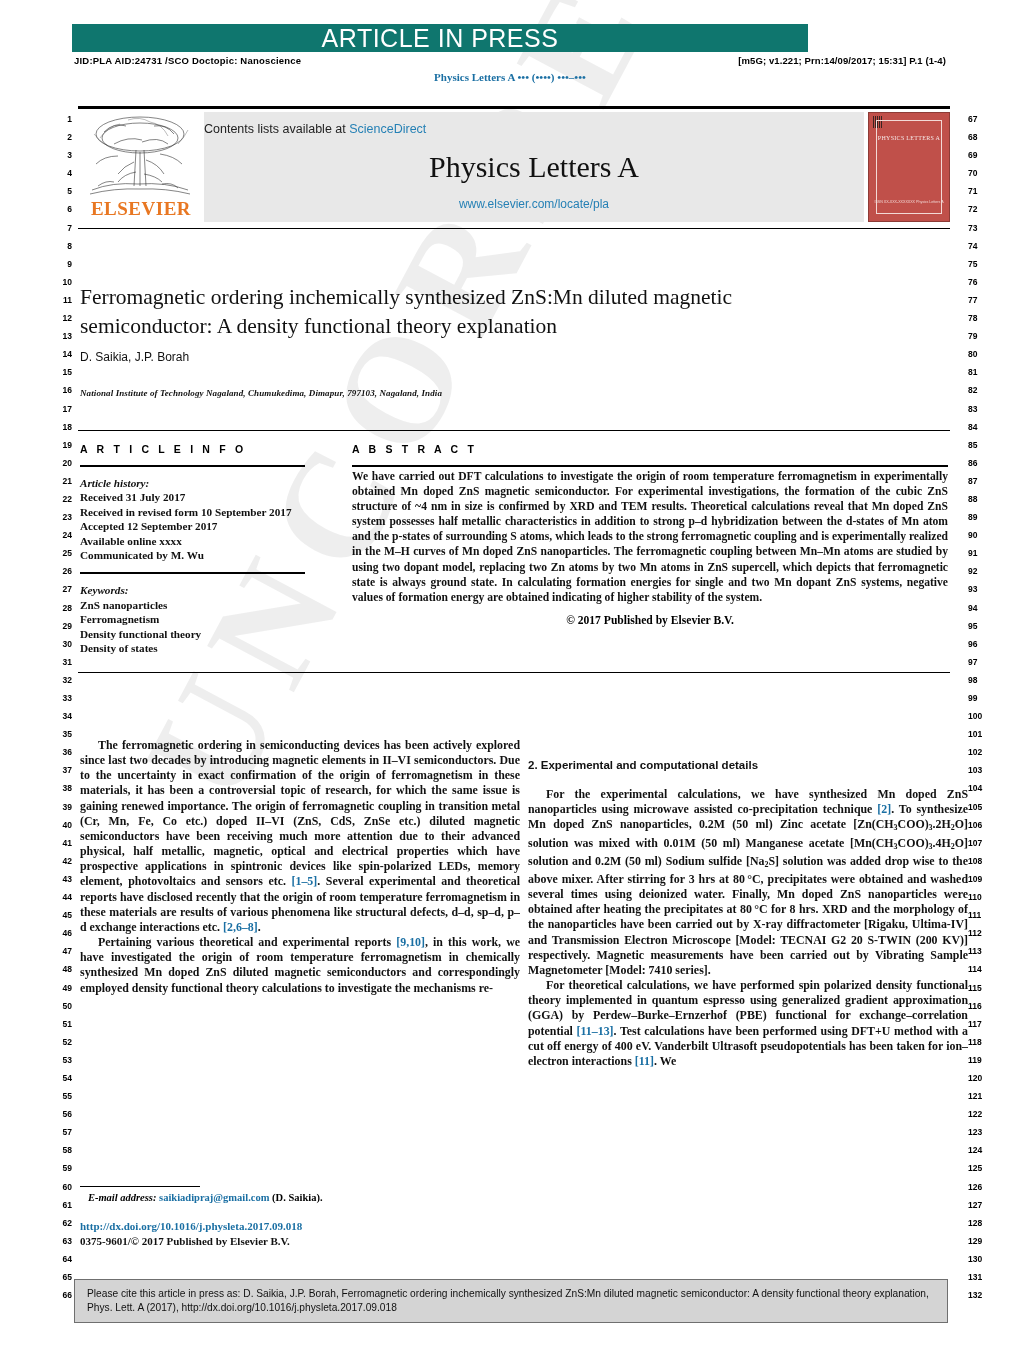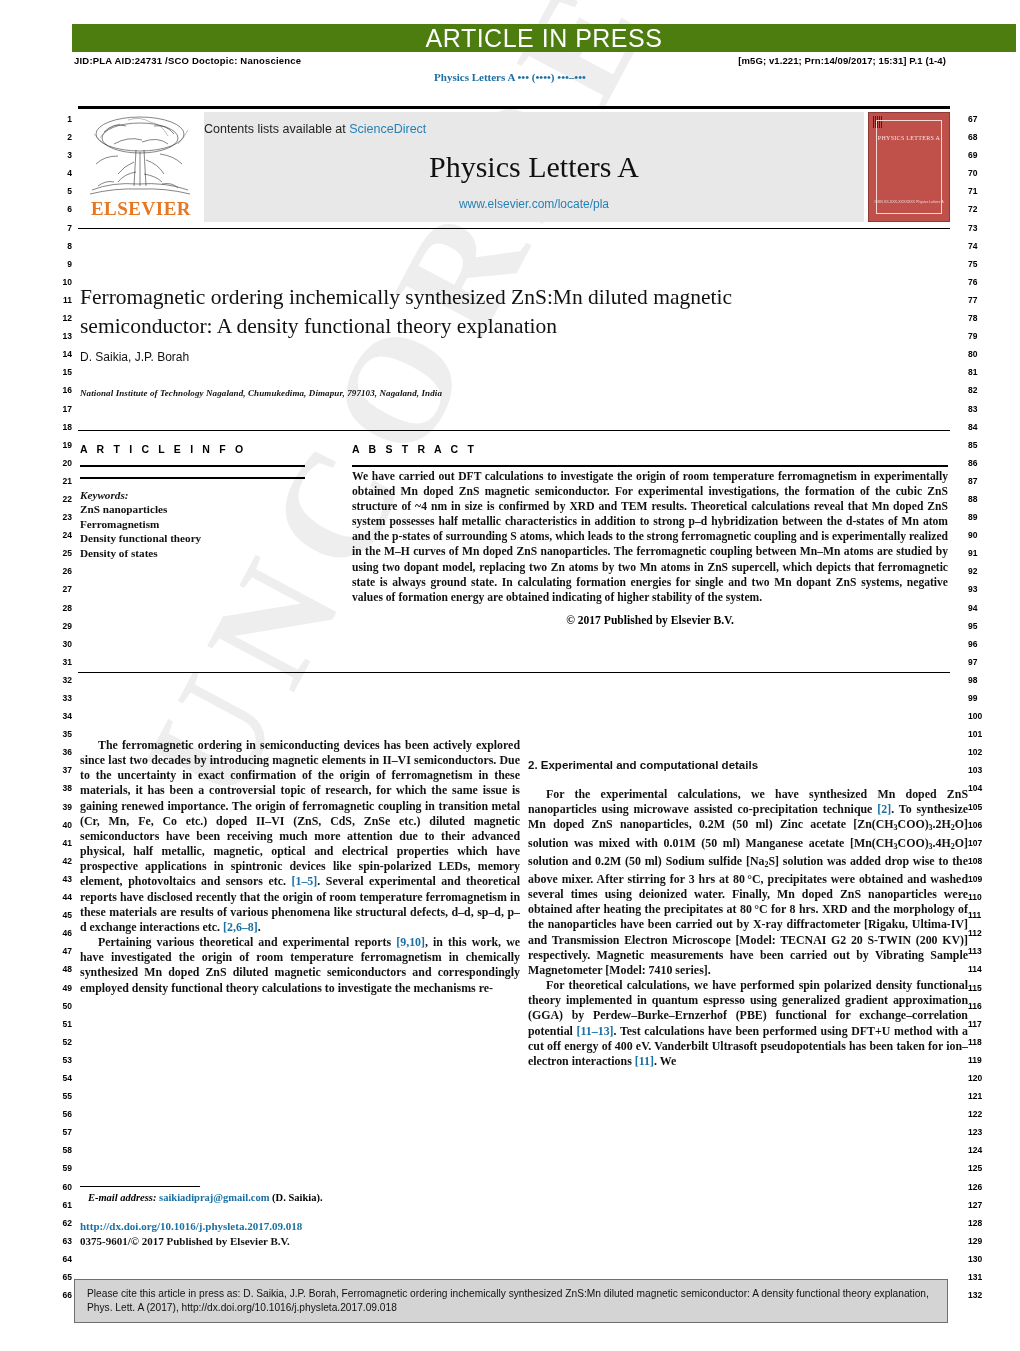--- a/index.html
+++ b/index.html
@@ -6,22 +6,22 @@
   body{
     width:1020px;height:1351px;background:#ffffff;
     font-family:"Liberation Serif", serif;
     color:#000;
     position:relative;overflow:hidden;
   }
   .page{position:absolute;inset:0;}
 
   
   .banner{
-    position:absolute;left:72px;top:24px;width:944px;height:28px;
-    background:#4d7c0f;
+    position:absolute;left:72px;top:24px;width:736px;height:28px;
+    background:#0f766e;
   }
   .banner-text{
     position:absolute;left:0;top:0;width:100%;height:28px;
     text-align:center;color:#ffffff;
     font-family:"Liberation Sans", sans-serif;
     font-size:25px;letter-spacing:.5px;line-height:28px;font-weight:400;
   }
   .jid{
     position:absolute;left:74px;top:55px;
     font-family:"Liberation Sans", sans-serif;
@@ -411,20 +411,28 @@
 
   <div class="title">Ferromagnetic ordering inchemically synthesized ZnS:Mn diluted magnetic semiconductor: A density functional theory explanation</div>
   <div class="authors">D. Saikia, J.P. Borah</div>
   <div class="affil">National Institute of Technology Nagaland, Chumukedima, Dimapur, 797103, Nagaland, India</div>
 
   <div class="rule-info"></div>
 
   <div class="info-col">
     <div class="sec-label">A R T I C L E    I N F O</div>
     <div class="hr-sm"></div>
+    <div class="info-body">
+      <div class="it">Article history:</div>
+      <div>Received 31 July 2017</div>
+      <div>Received in revised form 10 September 2017</div>
+      <div>Accepted 12 September 2017</div>
+      <div>Available online xxxx</div>
+      <div>Communicated by M. Wu</div>
+    </div>
     <div class="hr-sm"></div>
     <div class="info-body">
       <div class="it">Keywords:</div>
       <div>ZnS nanoparticles</div>
       <div>Ferromagnetism</div>
       <div>Density functional theory</div>
       <div>Density of states</div>
     </div>
   </div>
 

